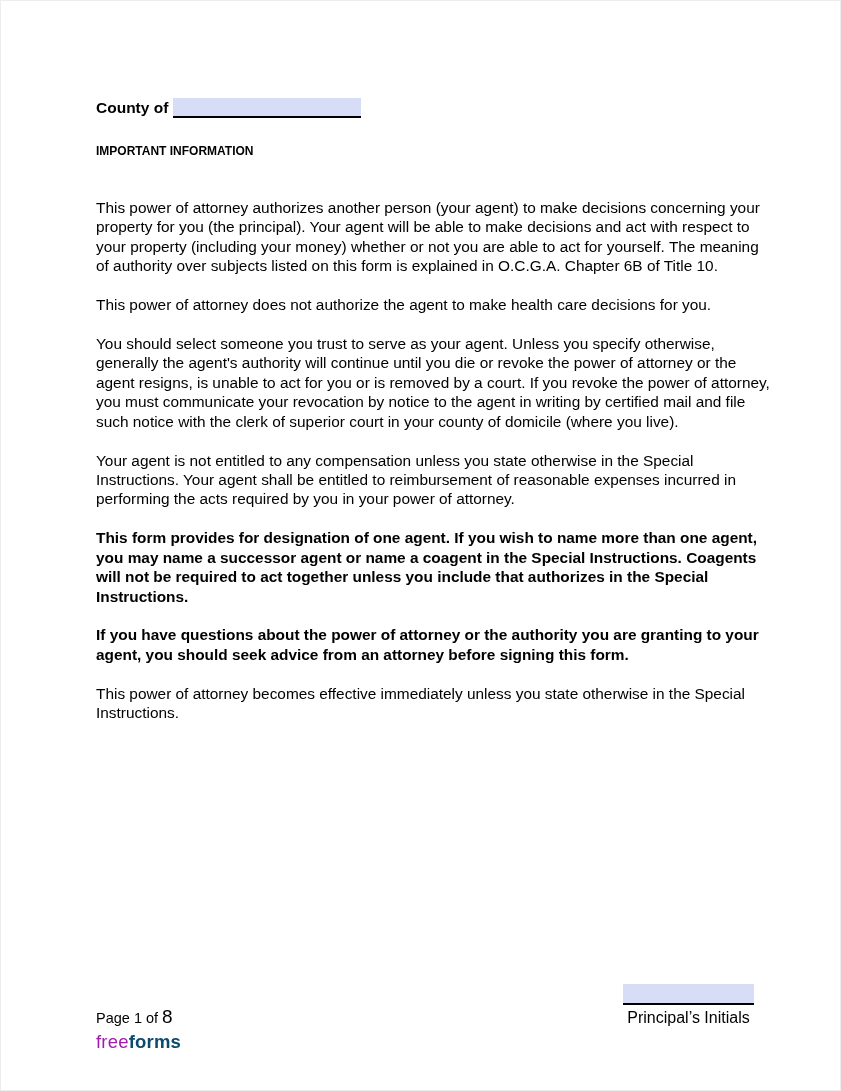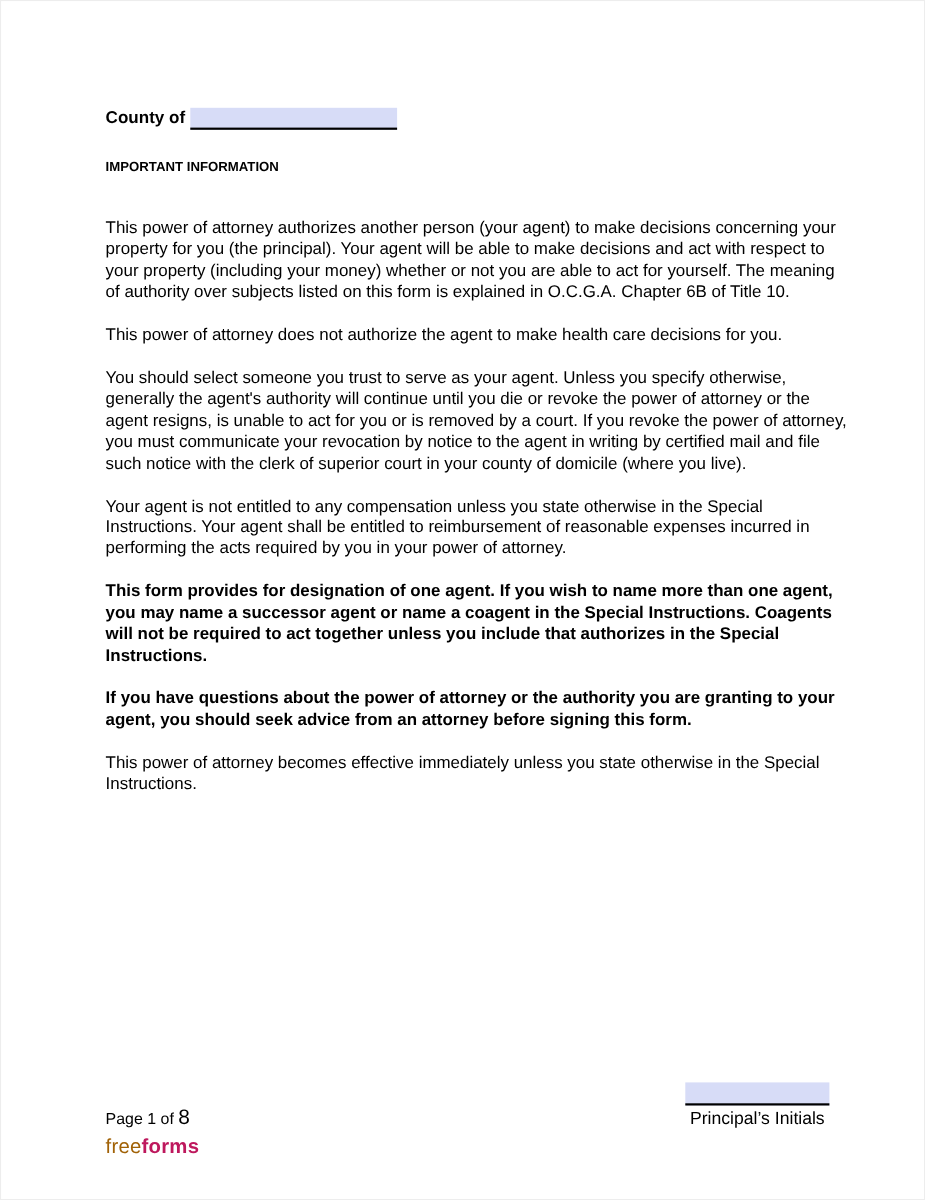--- a/index.html
+++ b/index.html
@@ -93,22 +93,22 @@
     white-space: nowrap;
   }
   .logo {
     position: absolute;
     left: 95px;
     top: 1030px;
     font-size: 18.5px;
     line-height: 22px;
     letter-spacing: 0.2px;
   }
-  .logo-free { color: #a16207; font-weight: 400; }
-  .logo-forms { color: #be185d; font-weight: 700; }
+  .logo-free { color: #a21caf; font-weight: 400; }
+  .logo-forms { color: #0c4a6e; font-weight: 700; }
 </style>
 </head>
 <body>
 
 <div class="page">
 
   <div class="content">
 
 
 

